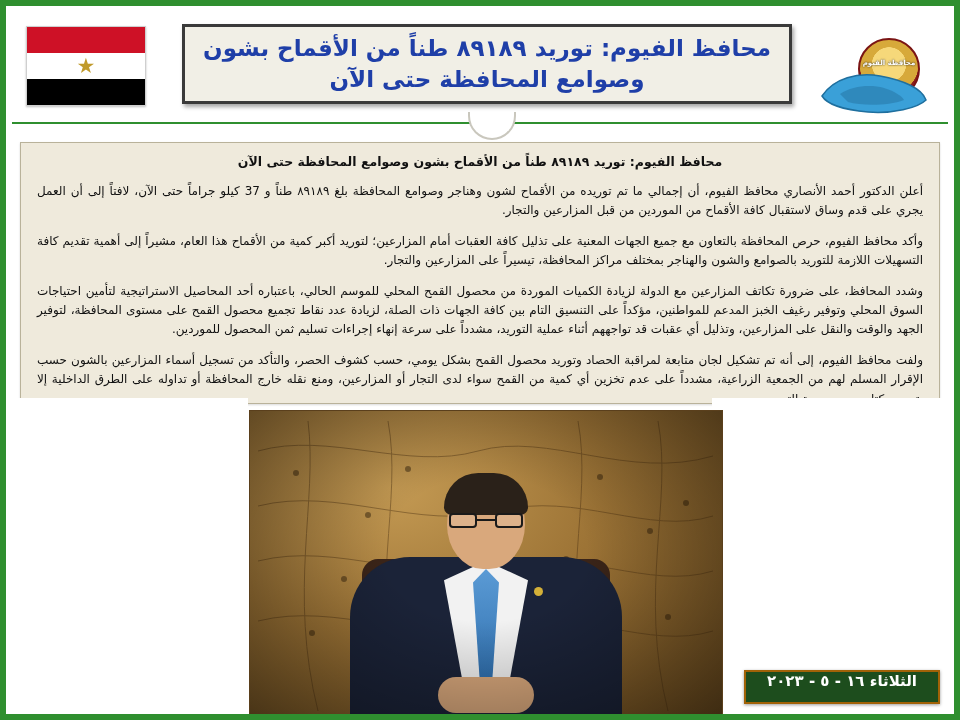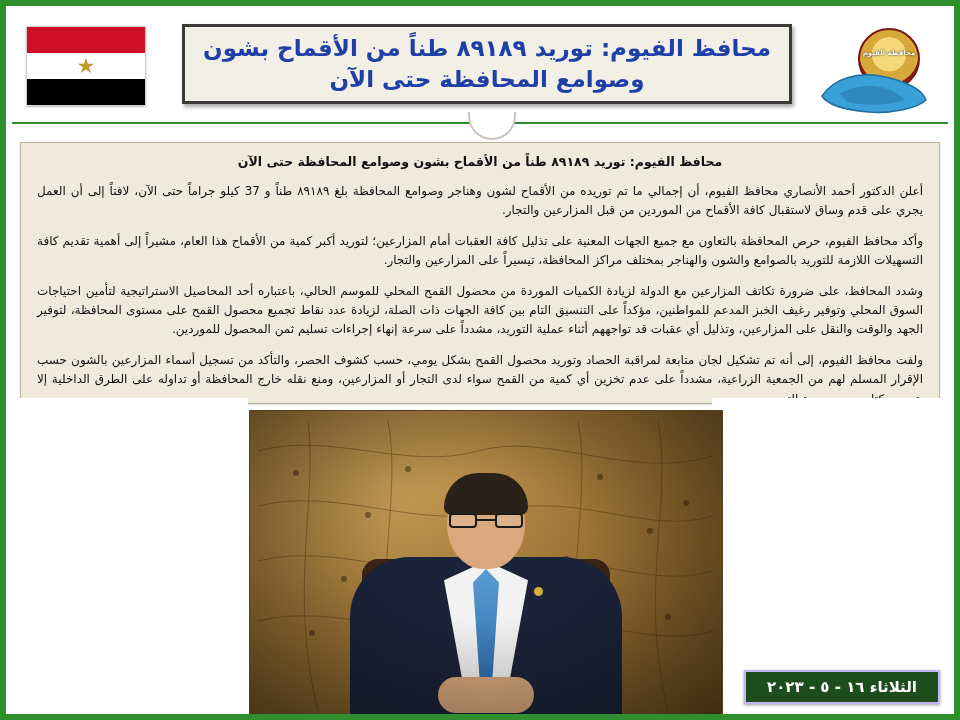--- a/index.html
+++ b/index.html
@@ -86,21 +86,21 @@
   .logo-block {
     position: absolute;
     right: 14px;
     top: 8px;
     width: 120px;
     height: 100px;
   }
   .logo-badge {
     position: absolute;
     right: 14px;
-    top: 8px;
+    top: 18px;
     width: 62px;
     height: 62px;
     border-radius: 50%;
     background: radial-gradient(circle at 50% 42%, #f6d87a 0 38%, #d7a93a 39% 66%, #8c1c1c 67% 100%);
     border: 2px solid #7a1414;
     box-sizing: border-box;
     overflow: hidden;
   }
   .logo-badge .inner-text {
     position: absolute;
@@ -319,24 +319,23 @@
     z-index: 5;
   }
   
   .date-plate {
     position: absolute;
     right: 14px;
     bottom: 10px;
     width: 196px;
     height: 34px;
     background: #1d4d1d;
-    border: 2px solid #c4b5fd;
+    border: 2px solid #a16207;
     box-shadow: 0 1px 3px rgba(0,0,0,.4);
     display: flex;
-    align-items: center;
     justify-content: center;
     box-sizing: border-box;
   }
   .date-plate .date-text {
     color: #ffffff;
     font-size: 15px;
     font-weight: bold;
     letter-spacing: .5px;
     direction: rtl;
   }

